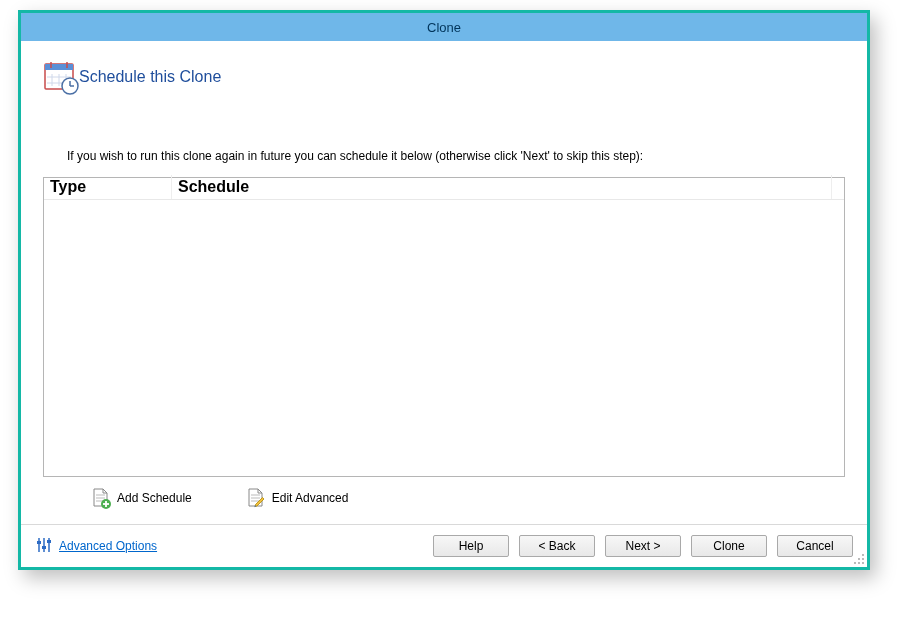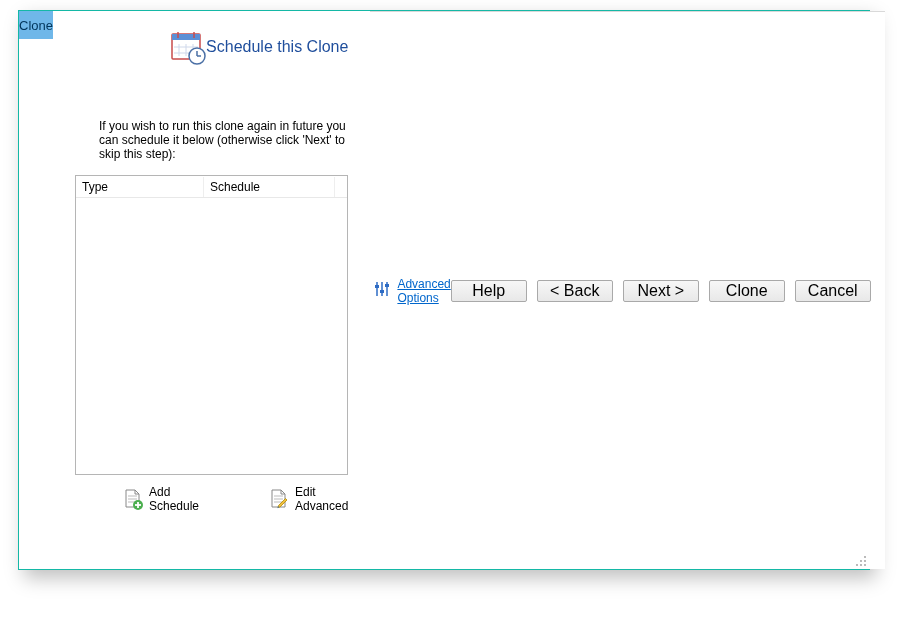--- a/index.html
+++ b/index.html
@@ -16,24 +16,24 @@
     width: 908px;
     height: 622px;
   }
   .dialog {
     position: absolute;
     left: 18px;
     top: 10px;
     width: 852px;
     height: 560px;
     background: #fff;
-    border: 1px solid #14b8a6;
+    border: 3px solid #14b8a6;
     box-shadow: 6px 8px 18px rgba(0,0,0,0.25);
     display: flex;
-    flex-direction: row;
+    flex-direction: column;
   }
   .titlebar {
     height: 28px;
     background: #6fb7e9;
     color: #00345a;
     font-size: 13px;
     display: flex;
     align-items: center;
     justify-content: center;
     user-select: none;
@@ -41,21 +41,20 @@
   .content {
     flex: 1;
     padding: 18px 22px 8px 22px;
     display: flex;
     flex-direction: column;
   }
   .header-row {
     display: flex;
     align-items: center;
     margin-bottom: 14px;
-    justify-content: flex-end;
   }
   .cal-icon {
     width: 36px;
     height: 36px;
     position: relative;
   }
   .page-title {
     color: #1f4e9c;
     font-size: 16px;
     font-weight: 400;
@@ -68,58 +67,59 @@
   }
   .table-frame {
     border: 1px solid #b5b5b5;
     height: 300px;
     background: #fff;
     display: flex;
     flex-direction: column;
   }
   .table-head {
     display: flex;
-    font-size: 12px;
+    font-size: 16px;
     background: #fff;
     border-bottom: 1px solid #e8e8e8;
     height: 22px;
-    align-items: center;
+    align-items: flex-end;
+    font-weight: bold;
   }
   .th {
     padding: 3px 6px;
     border-right: 1px solid #eee;
     white-space: nowrap;
   }
   .th.type { width: 128px; }
   .th.schedule { flex: 1; }
   .th.end { width: 10px; border-right: none; }
   .table-body { flex: 1; }
   .action-row {
     display: flex;
-    gap: 70px;
+    gap: 54px;
     margin-top: 10px;
     margin-left: 48px;
     align-items: center;
   }
   .action-item {
     display: flex;
     align-items: center;
     gap: 6px;
     font-size: 12px;
     cursor: pointer;
     user-select: none;
   }
   .action-item .icon-box {
     width: 20px;
     height: 22px;
     position: relative;
   }
   .footer {
     border-top: 1px solid #d9d9d9;
-    padding: 10px 14px 10px 3px;
+    padding: 10px 14px 10px 14px;
     display: flex;
     align-items: center;
     background: #fff;
   }
   .adv-link {
     color: #0066cc;
     text-decoration: underline;
     cursor: pointer;
     display: flex;
     align-items: center;
@@ -127,21 +127,21 @@
     font-size: 12px;
   }
   .footer-buttons {
     margin-left: auto;
     display: flex;
     gap: 10px;
   }
   .btn {
     min-width: 76px;
     height: 22px;
-    font-size: 16px;
+    font-size: 12px;
     font-family: inherit;
     background: linear-gradient(#f7f7f7, #e8e8e8);
     border: 1px solid #a9a9a9;
     border-radius: 2px;
     cursor: pointer;
     padding: 0 10px;
   }
   .resize-grip {
     position: absolute;
     right: 2px;

